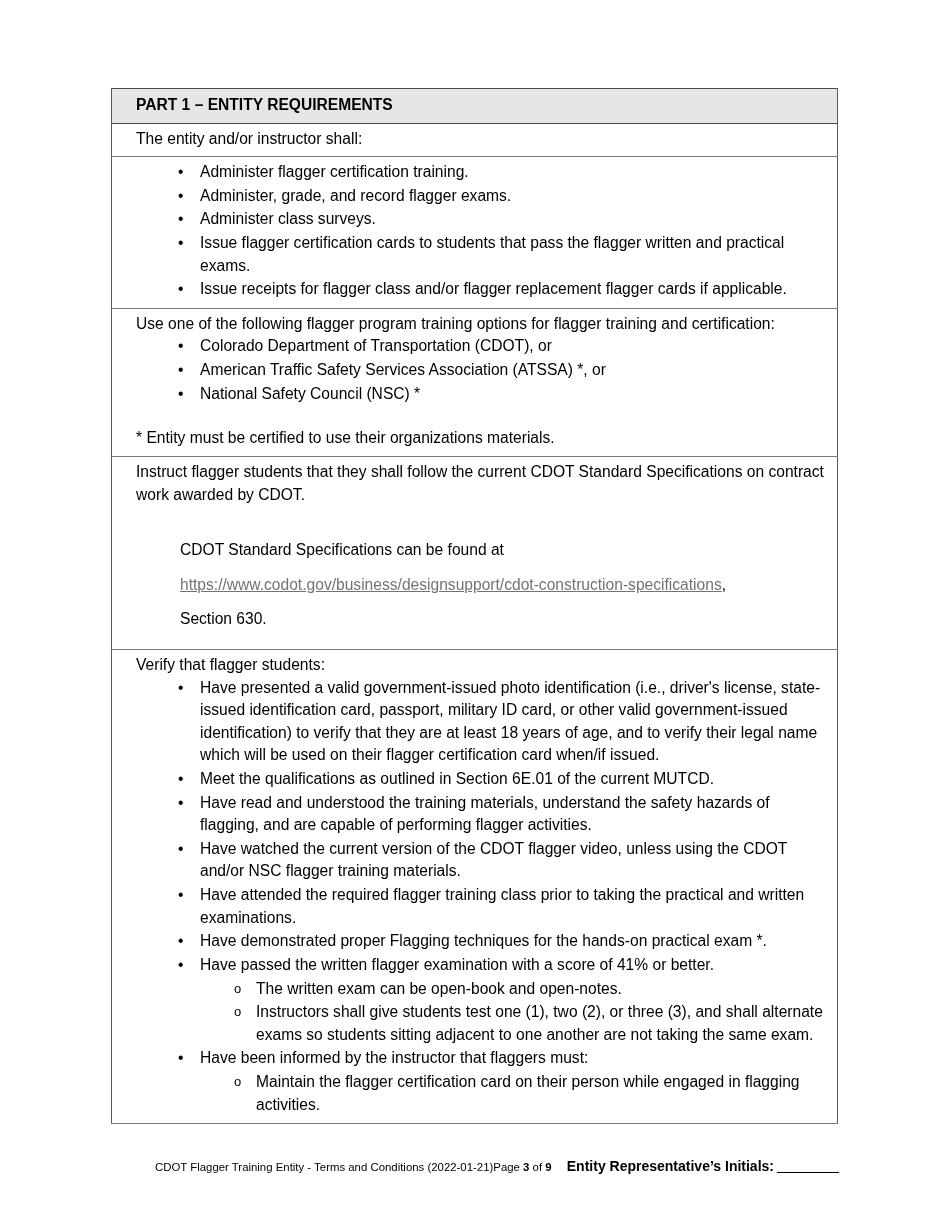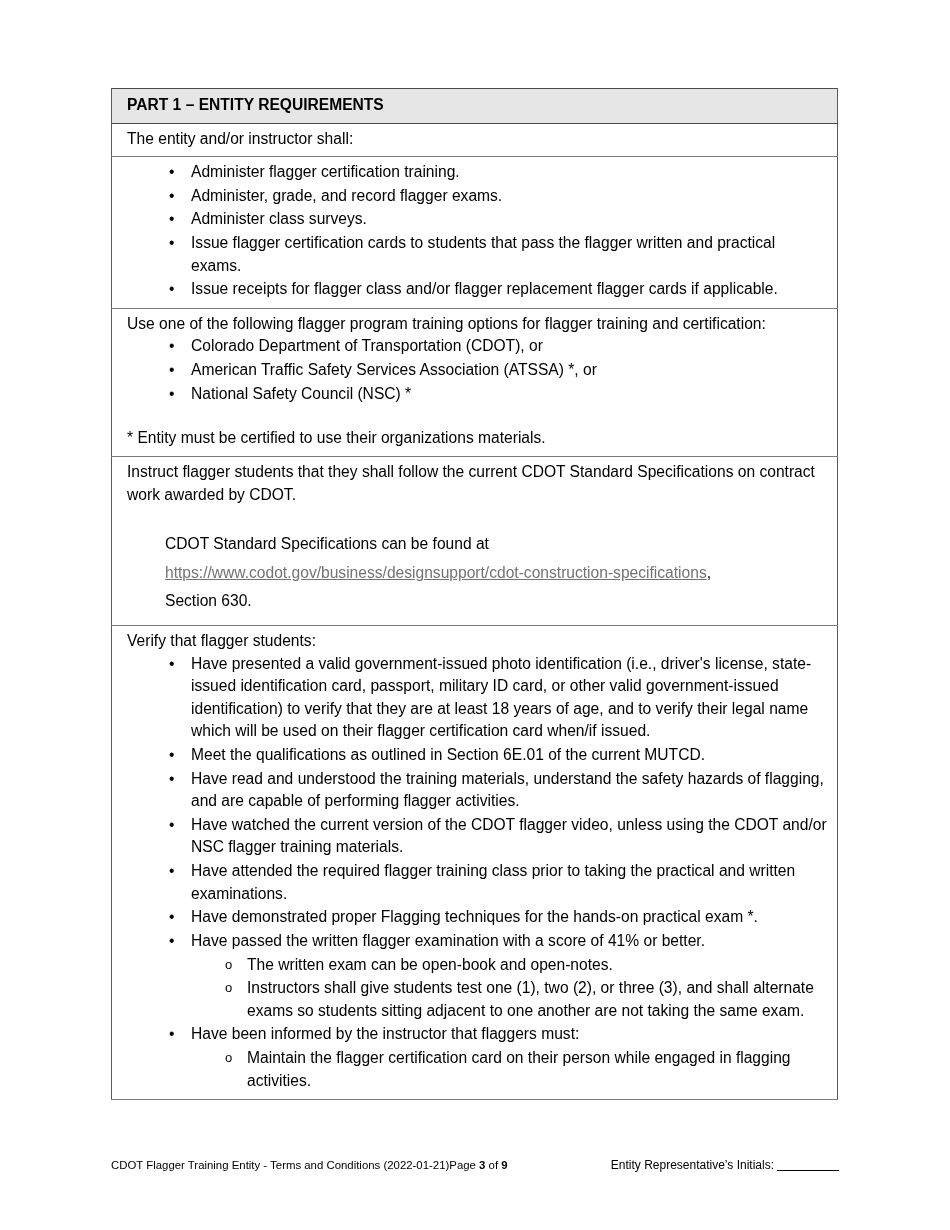--- a/index.html
+++ b/index.html
@@ -29,21 +29,21 @@
     top: 88px;
     width: 726px;
     border-collapse: collapse;
     border: 1.5px solid #5a5a5a;
     table-layout: fixed;
   }
   .doc-table td {
     border: 1.2px solid #7a7a7a;
     border-left: 1.5px solid #5a5a5a;
     border-right: 1.5px solid #5a5a5a;
-    padding: 4px 8px 6px 15px;
+    padding: 4px 8px 6px 24px;
     vertical-align: top;
     font-size: 15.6px;
     line-height: 1.45;
   }
   .row-header td {
     background: #e6e6e6;
     font-weight: bold;
     font-size: 15.6px;
     padding-top: 5px;
     padding-bottom: 6px;
@@ -85,21 +85,21 @@
     left: 34px;
     top: 0;
     font-size: 13px;
     line-height: 1.72;
   }
   .para {
     margin: 0;
     line-height: 1.45;
   }
   .para-indent {
-    margin: 6px;
+    margin: 12px;
     padding-left: 32px;
     line-height: 1.45;
   }
   .spacer-line {
     height: 21px;
   }
   a.doclink {
     color: #737373;
     text-decoration: underline;
     word-break: break-all;
@@ -108,30 +108,31 @@
     position: absolute;
     left: 111px;
     top: 1158px;
     width: 728px;
     font-size: 11.4px;
     display: flex;
     align-items: baseline;
   }
   .footer-left {
     white-space: nowrap;
+    margin-left: 44px;
   }
   .footer-page {
     white-space: nowrap;
   }
   .footer-page b { font-weight: bold; }
   .footer-right {
     margin-left: auto;
-    font-weight: normal;
+    font-weight: bold;
     white-space: nowrap;
-    font-size: 12px;
+    font-size: 14px;
   }
   .initials-line {
     display: inline-block;
     border-bottom: 1.6px solid #000;
     width: 62px;
     margin-left: 3px;
     vertical-align: -2px;
   }
 </style>
 </head>

